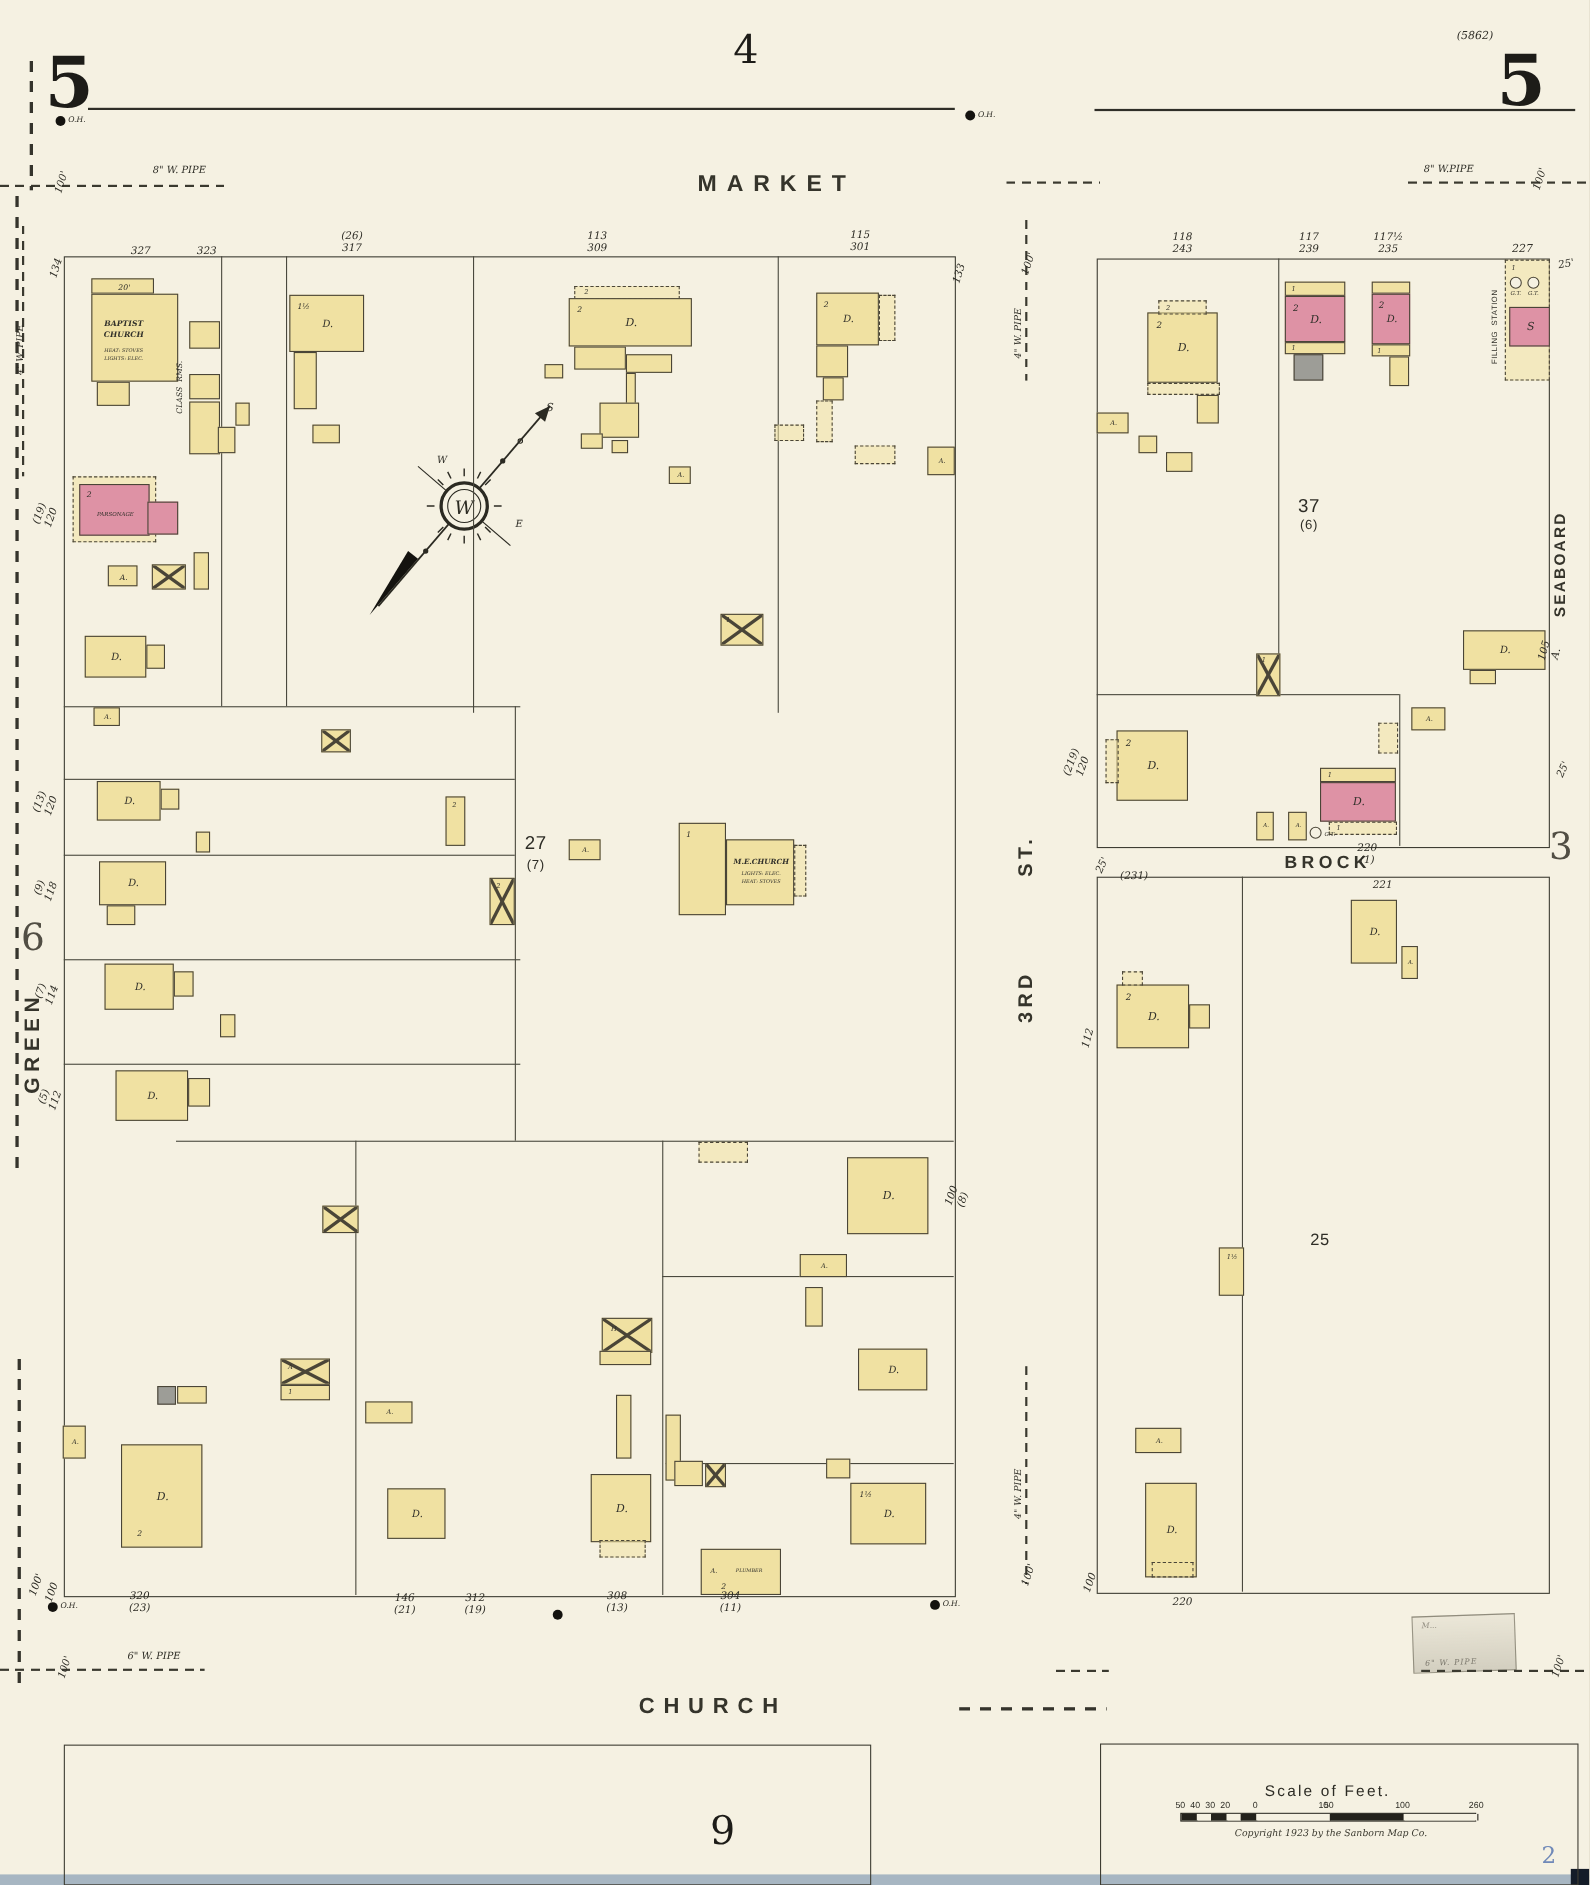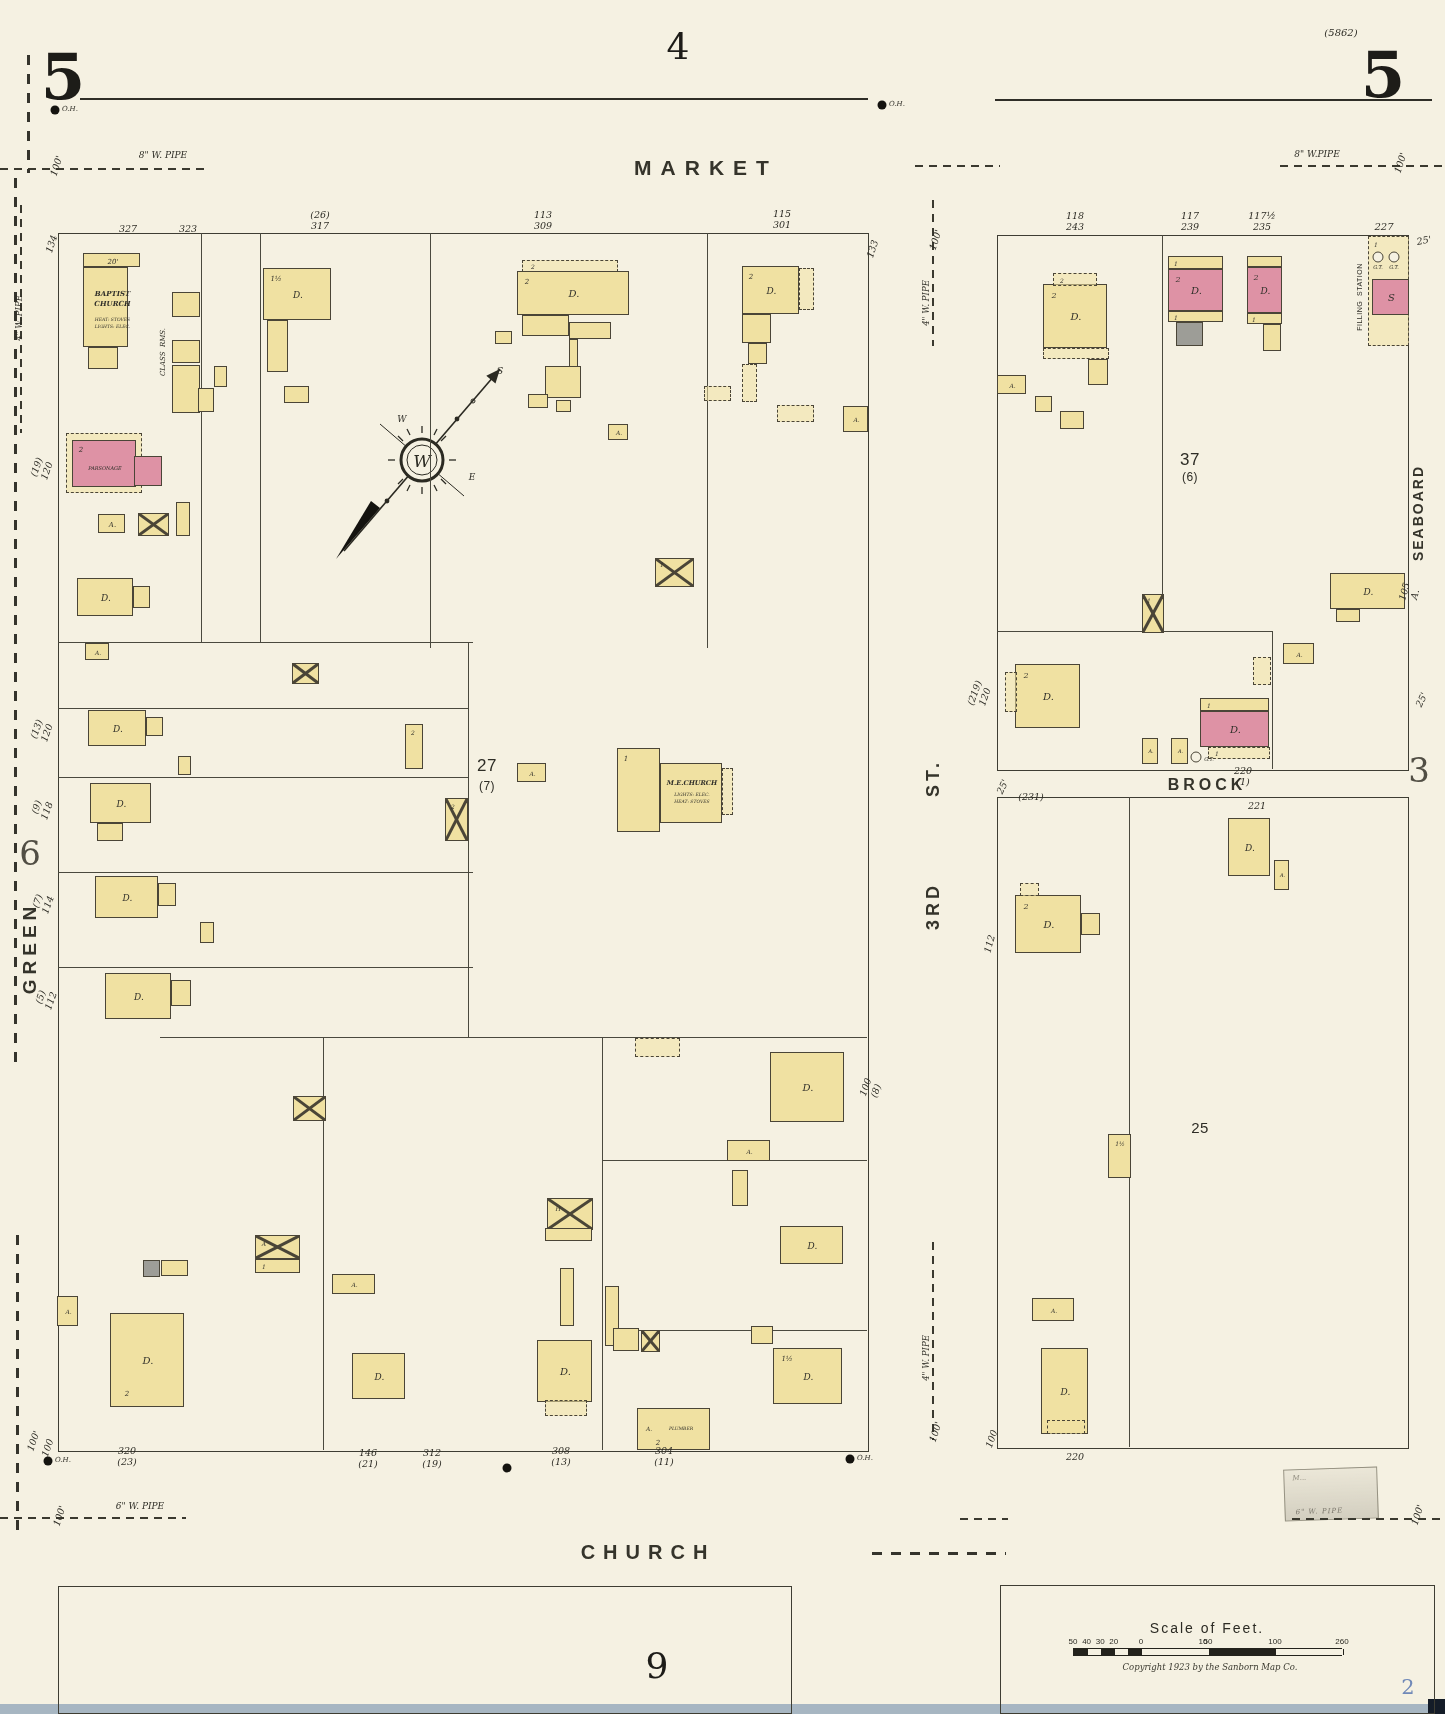--- a/index.html
+++ b/index.html
@@ -175,21 +175,21 @@
     <div class="pipe v" style="left: 932px; top: 1242px; height: 198px;"></div>
     <div class="pipe h" style="left: 0px; top: 1517px; width: 186px;"></div>
     <div class="pipe h" style="left: 960px; top: 1518px; width: 48px;"></div>
     <div class="pipe h" style="left: 1292px; top: 1518px; width: 148px;"></div>
     <div class="pipe v" style="left: 20px; top: 205px; height: 228px;"></div>
     <div class="match v" style="left: 27px; top: 55px; height: 118px;"></div>
     <div class="match v" style="left: 14px; top: 178px; height: 890px;"></div>
     <div class="match v" style="left: 16px; top: 1235px; height: 300px;"></div>
     <div class="match h" style="left: 872px; top: 1552px; width: 134px;"></div>
     <div class="b y" style="left: 83px; top: 253px; width: 57px; height: 14px;"></div>
-    <div class="b y" style="left: 83px; top: 267px; width: 45px; height: 80px;">
+    <div class="b y" style="left: 83px; top: 267px; width: 79px; height: 80px;">
       <span class="blab" style="font-size: 7px; font-weight: 700; left: 28.5px; top: 26px;">BAPTIST</span>
       <span class="blab" style="font-size: 7px; font-weight: 700; left: 28.5px; top: 36px;">CHURCH</span>
       <span class="blab" style="font-size: 4.5px; left: 28.5px; top: 52px;">HEAT: STOVES</span>
       <span class="blab" style="font-size: 4.5px; left: 28.5px; top: 59px;">LIGHTS: ELEC.</span>
     </div>
     <div class="b y" style="left: 88px; top: 347px; width: 30px; height: 22px;"></div>
     <div class="b y" style="left: 172px; top: 292px; width: 28px; height: 25px;"></div>
     <div class="b y" style="left: 172px; top: 340px; width: 28px; height: 23px;"></div>
     <div class="b y" style="left: 172px; top: 365px; width: 28px; height: 48px;"></div>
     <div class="b y" style="left: 214px; top: 366px; width: 13px; height: 21px;"></div>

